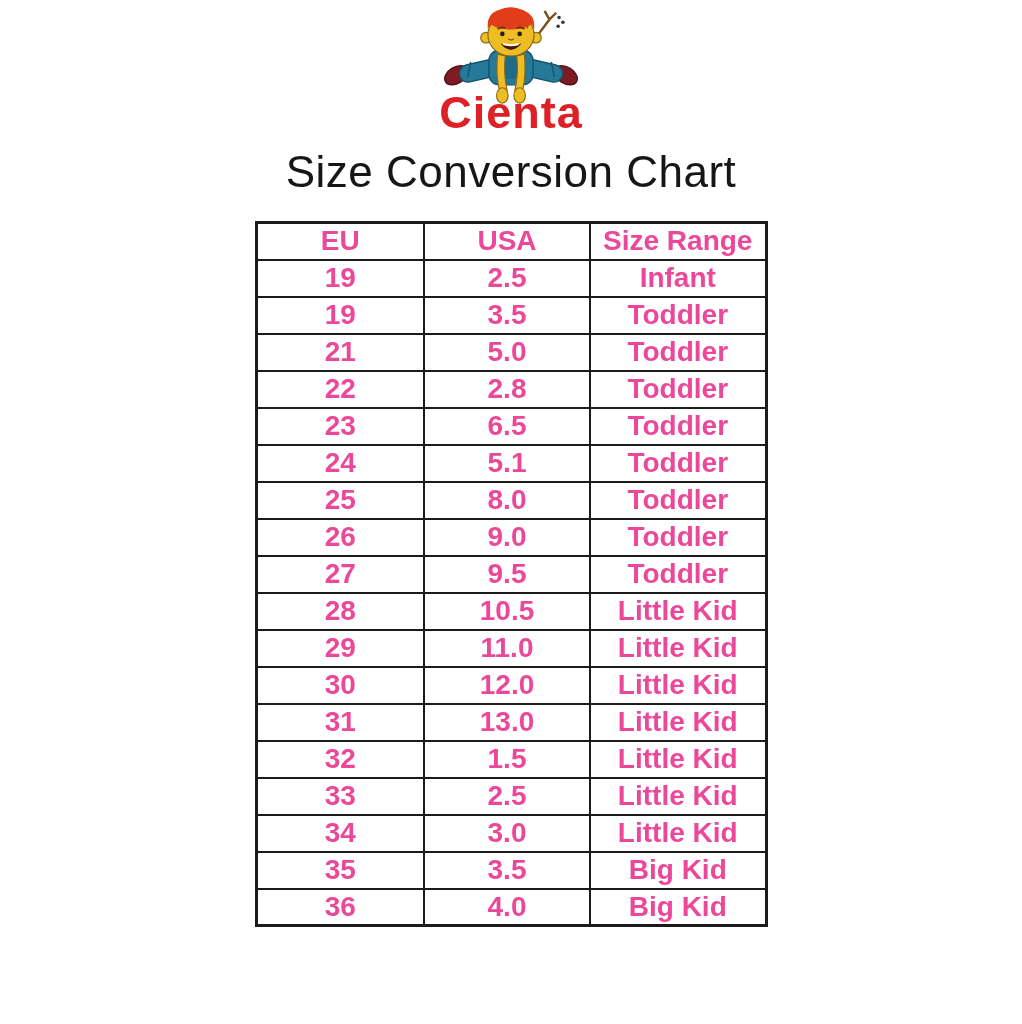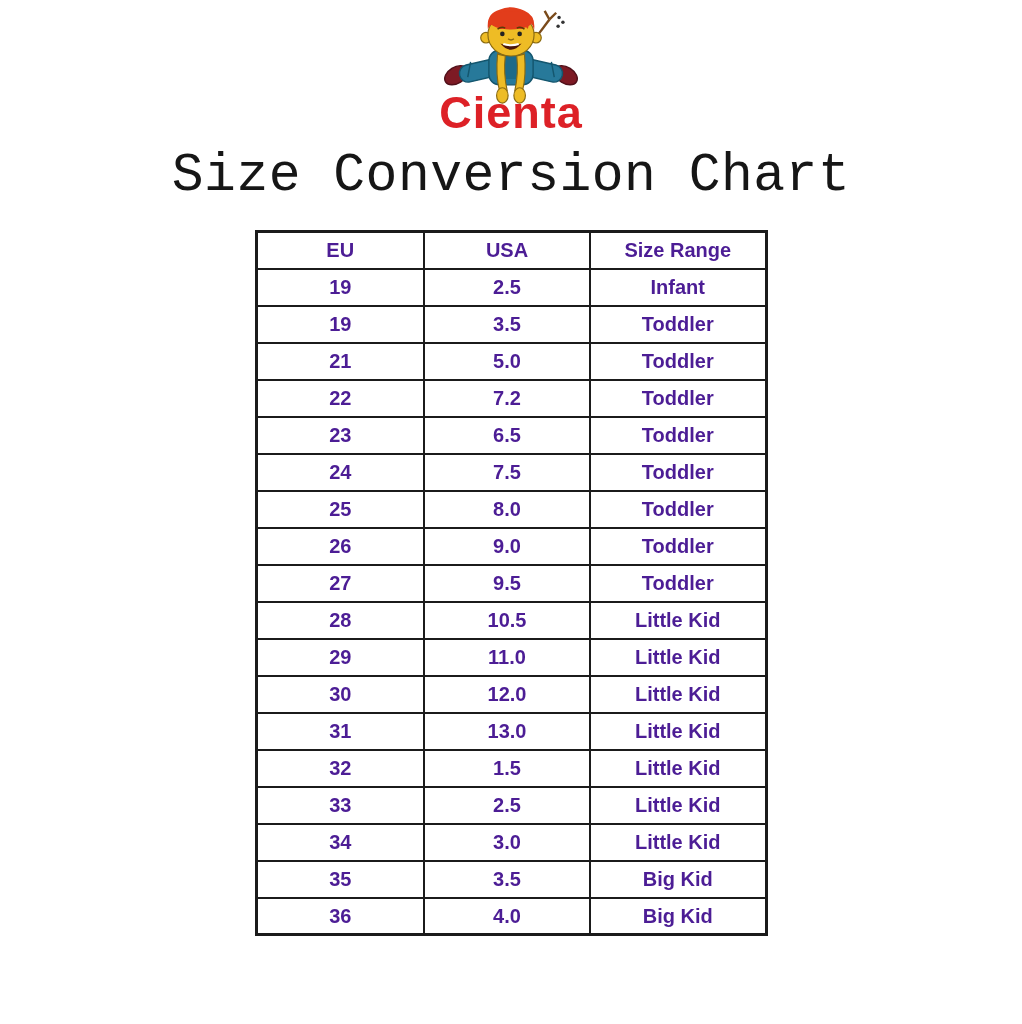--- a/index.html
+++ b/index.html
@@ -20,40 +20,39 @@
   }
   .brand-wordmark {
     position: relative; z-index: 1;
     margin-top: -16px;
     font-size: 45px; font-weight: bold; letter-spacing: 1px;
     color: #dd2127;
     line-height: 1.0;
   }
   .page-title {
     margin-top: 15px;
-    font-size: 53px; font-weight: 400;
+    font-size: 44px; font-weight: 400;
     color: #161616;
     letter-spacing: 0.5px;
     line-height: 1.0;
-    font-family: Liberation Mono, monospace;
   }
   table.size-table {
     margin-top: 27px;
     border-collapse: collapse;
     table-layout: fixed;
     width: 510px;
     border: 3px solid #1b1b1b;
   }
   table.size-table th, table.size-table td {
     border: 2px solid #1b1b1b;
     text-align: center;
     vertical-align: middle;
     font-weight: bold;
-    font-size: 20px;
-    color: #4c1d95;
+    font-size: 28px;
+    color: #ec4899;
     height: 37px;
     padding: 0;
     line-height: 1.0;
   }
   col.col-eu  { width: 168px; }
   col.col-usa { width: 166px; }
   col.col-rng { width: 176px; }
 </style>
 </head>
 <body>
@@ -145,31 +144,31 @@
           <td>3.5</td>
           <td>Toddler</td>
         </tr>
         <tr>
           <td>21</td>
           <td>5.0</td>
           <td>Toddler</td>
         </tr>
         <tr>
           <td>22</td>
-          <td>7.2</td>
+          <td>2.8</td>
           <td>Toddler</td>
         </tr>
         <tr>
           <td>23</td>
           <td>6.5</td>
           <td>Toddler</td>
         </tr>
         <tr>
           <td>24</td>
-          <td>7.5</td>
+          <td>5.1</td>
           <td>Toddler</td>
         </tr>
         <tr>
           <td>25</td>
           <td>8.0</td>
           <td>Toddler</td>
         </tr>
         <tr>
           <td>26</td>
           <td>9.0</td>

